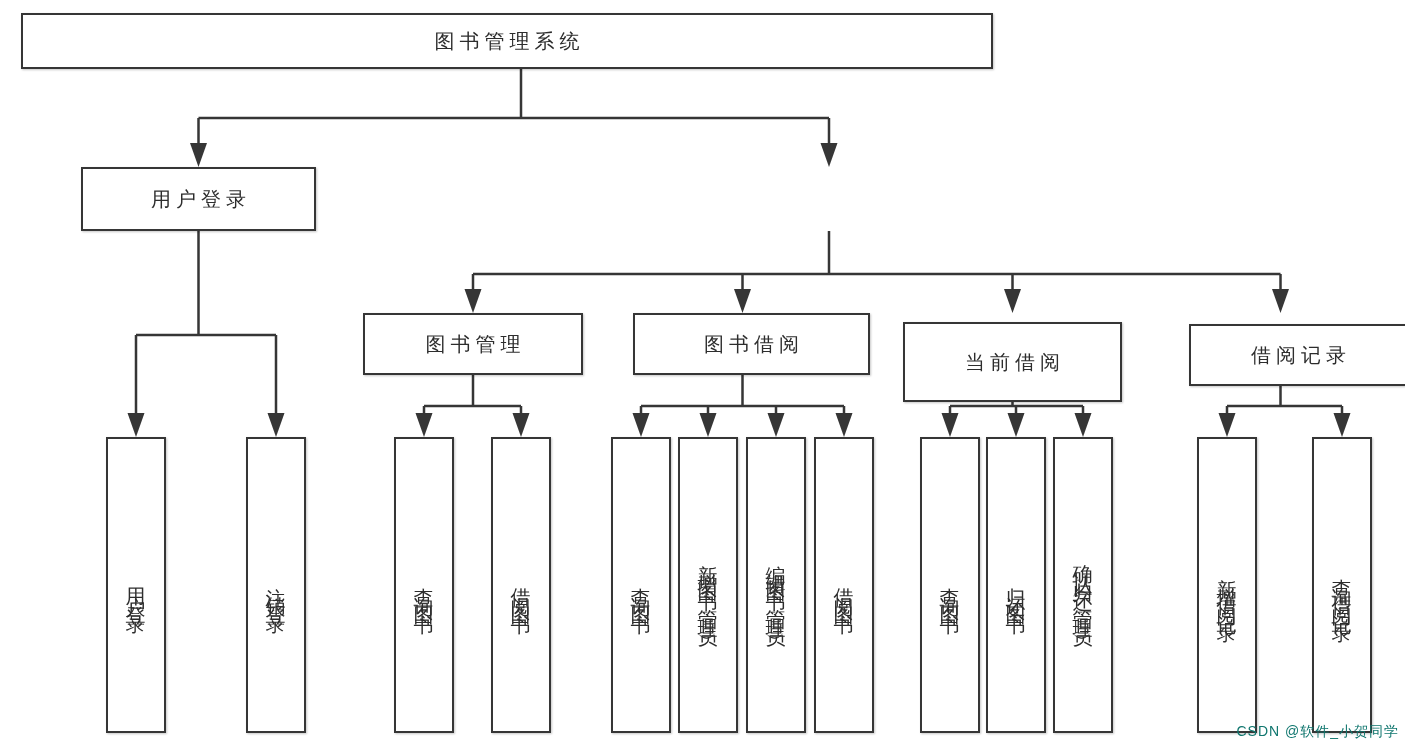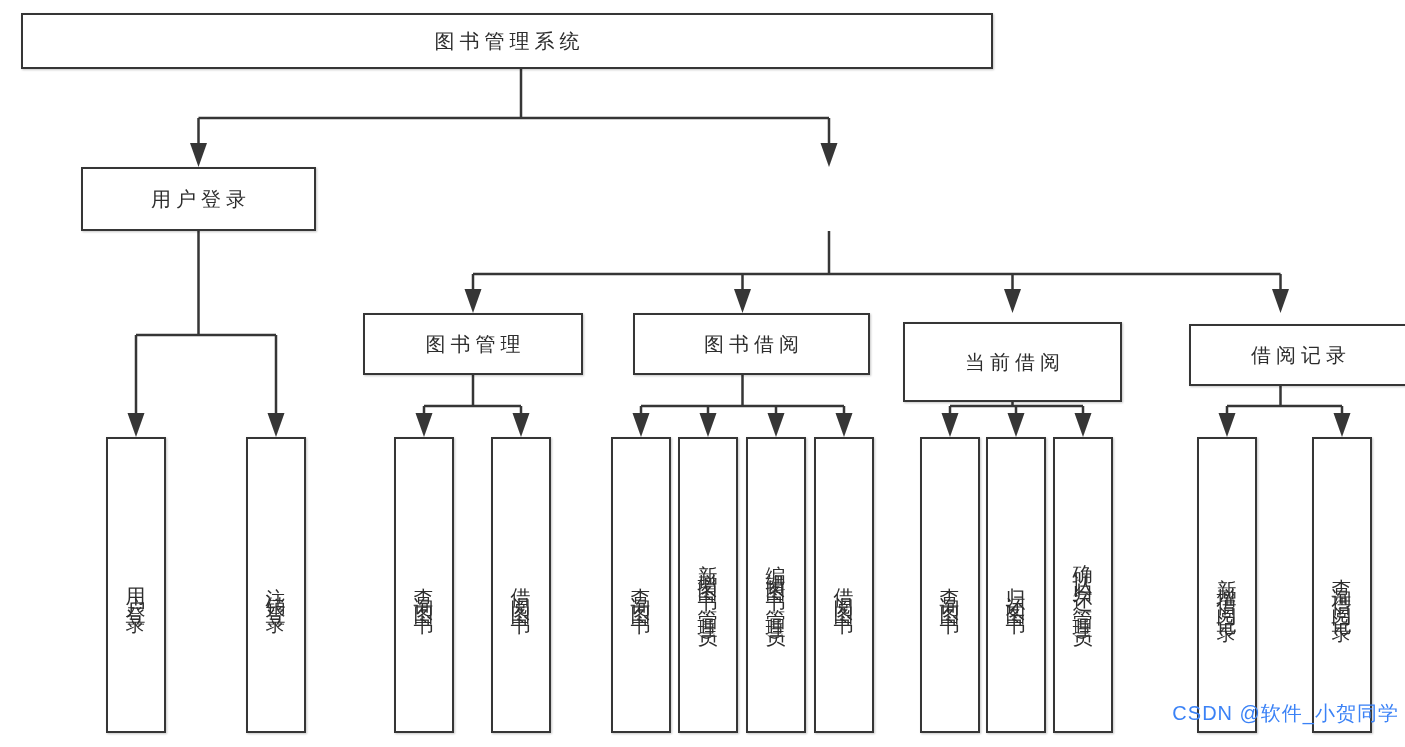--- a/index.html
+++ b/index.html
@@ -40,23 +40,23 @@
     writing-mode: vertical-rl;
     text-orientation: mixed;
     letter-spacing: 9px;
     line-height: 1;
     padding-top: 9px;
     white-space: nowrap;
   }
   .watermark {
     position: absolute;
     right: 6px;
-    bottom: 20px;
-    font-size: 20px;
-    color: #3b82f6;
+    bottom: 6px;
+    font-size: 14px;
+    color: #0f766e;
     letter-spacing: 1px;
     white-space: nowrap;
   }
 </style>
 </head>
 <body>
 
 <div class="canvas">
 
   <svg class="connectors" viewBox="0 0 1405 747" xmlns="http://www.w3.org/2000/svg">

